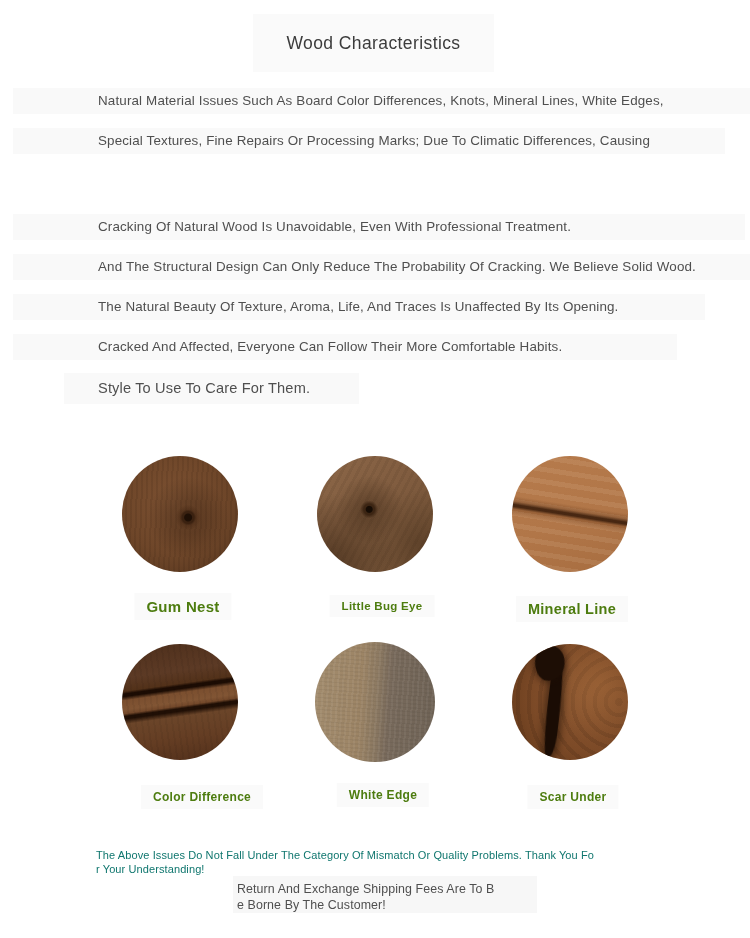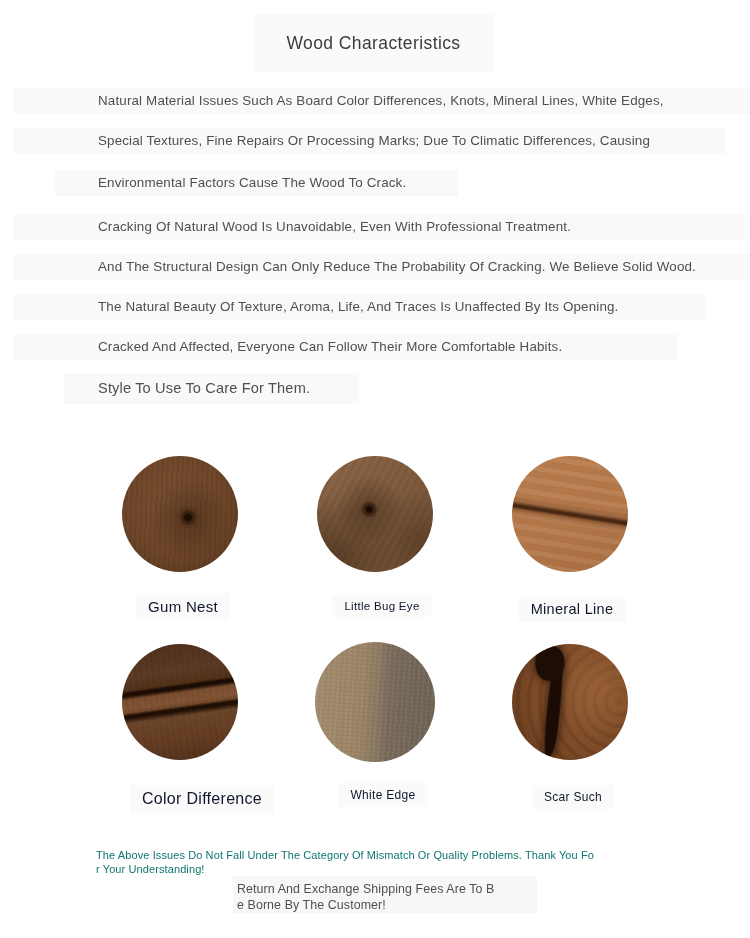--- a/index.html
+++ b/index.html
@@ -80,26 +80,26 @@
     transform:rotate(7deg);box-shadow:0 0 7px 3px rgba(26,12,4,.55);filter:blur(.5px);
   }
   .c-scar::after{
     content:"";position:absolute;left:20%;top:2%;width:30px;height:34px;
     background:#1d0e05;border-radius:55% 45% 60% 40%;transform:rotate(-15deg);
     box-shadow:0 0 6px 2px rgba(29,14,5,.5);filter:blur(.5px);
   }
   
   .s-label{
     position:absolute;transform:translateX(-50%);background:#fafafa;
-    color:#0f172a;white-space:nowrap;padding:5px 12px;letter-spacing:.3px;
+    color:#4d7c0f;white-space:nowrap;padding:5px 12px;letter-spacing:.3px;font-weight:bold;
   }
   .l-gum{left:183px;top:593px;font-size:15px;}
   .l-bug{left:382px;top:595px;font-size:11.5px;}
   .l-mineral{left:572px;top:596px;font-size:14.5px;}
-  .l-colordiff{left:202px;top:785px;font-size:16px;}
+  .l-colordiff{left:202px;top:785px;font-size:12px;}
   .l-whiteedge{left:383px;top:783px;font-size:12px;}
   .l-scar{left:573px;top:785px;font-size:12px;}
   
   .disclaimer{
     position:absolute;left:88px;top:841px;width:565px;margin:8px;
     font-size:11px;line-height:13.8px;color:#0f766e;white-space:pre-line;letter-spacing:.1px;
   }
   .shipping-box{
     position:absolute;left:233px;top:876px;width:304px;height:37px;background:#f7f7f7;
   }
@@ -112,40 +112,39 @@
 <body>
 
 <div class="page">
 
   <div class="title-box">
     <h1 class="title">Wood Characteristics</h1>
   </div>
 
   <div class="para p1">Natural Material Issues Such As Board Color Differences, Knots, Mineral Lines, White Edges,</div>
   <div class="para p2">Special Textures, Fine Repairs Or Processing Marks; Due To Climatic Differences, Causing</div>
-  <div class="para p3">Environmental Factors Cause The Wood To Crack.</div>
   <div class="para p4">Cracking Of Natural Wood Is Unavoidable, Even With Professional Treatment.</div>
   <div class="para p5">And The Structural Design Can Only Reduce The Probability Of Cracking. We Believe Solid Wood.</div>
   <div class="para p7">Cracked And Affected, Everyone Can Follow Their More Comfortable Habits.</div>
   <div class="para p6">The Natural Beauty Of Texture, Aroma, Life, And Traces Is Unaffected By Its Opening.</div>
   <div class="para p8">Style To Use To Care For Them.</div>
 
   <div class="circle c-gum"></div>
   <div class="circle c-bug"></div>
   <div class="circle c-mineral"></div>
   <div class="circle c-colordiff"></div>
   <div class="circle c-whiteedge"></div>
   <div class="circle c-scar"></div>
 
   <div class="s-label l-gum">Gum Nest</div>
   <div class="s-label l-bug">Little Bug Eye</div>
   <div class="s-label l-mineral">Mineral Line</div>
   <div class="s-label l-colordiff">Color Difference</div>
   <div class="s-label l-whiteedge">White Edge</div>
-  <div class="s-label l-scar">Scar Such</div>
+  <div class="s-label l-scar">Scar Under</div>
 
   <p class="disclaimer">The Above Issues Do Not Fall Under The Category Of Mismatch Or Quality Problems. Thank You Fo
 r Your Understanding!</p>
 
   <div class="shipping-box">
     <p class="shipping-text">Return And Exchange Shipping Fees Are To B
 e Borne By The Customer!</p>
   </div>
 
 </div>

